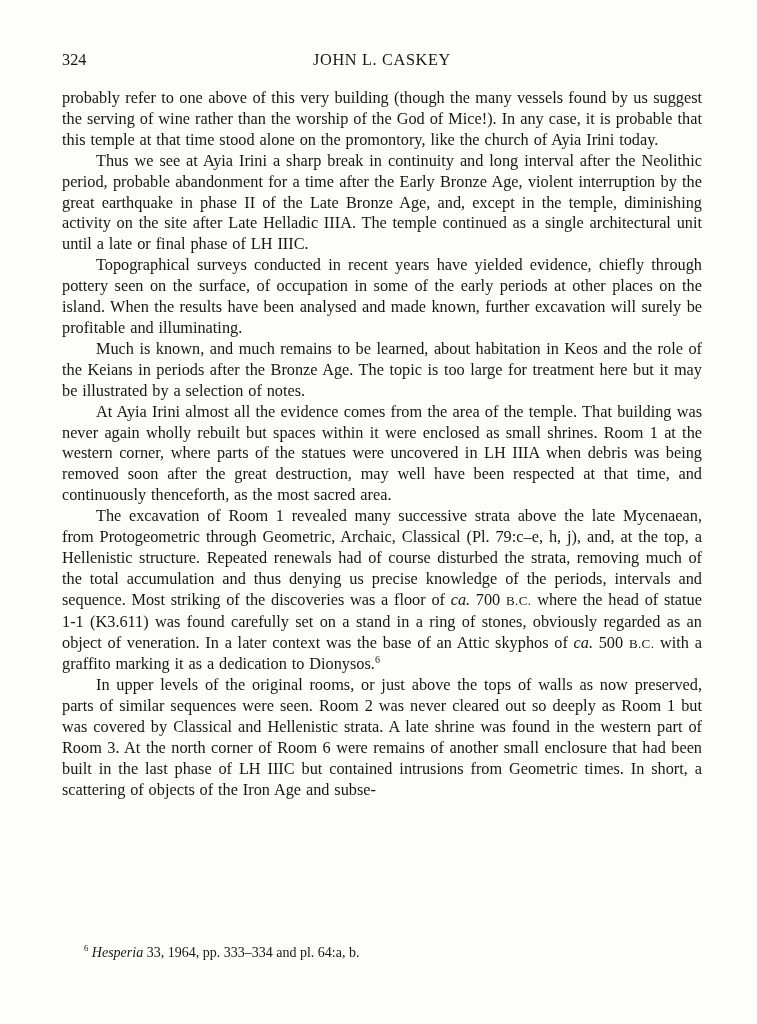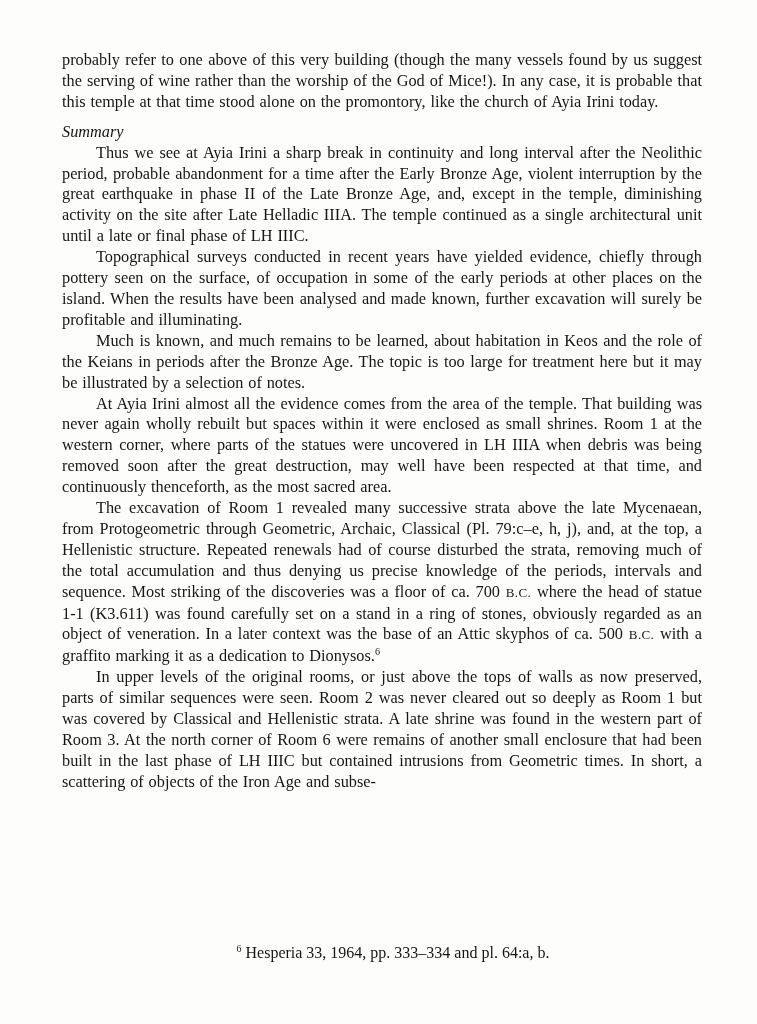--- a/index.html
+++ b/index.html
@@ -66,42 +66,44 @@
     font-variant: small-caps;
     font-variant-caps: small-caps;
     letter-spacing: 0.05em;
     font-weight: normal;
   }
   .footnote {
     position: absolute;
     left: 62px;
     width: 640px;
     top: 944px;
-    font-size: 16px;
+    font-size: 14px;
     line-height: 17px;
     text-indent: 22px;
-    text-align: center;
   }
-  .seg-i { }
+  .seg-i { font-style: italic; }
   .seg-sc { font-size: 0.8em; letter-spacing: 0.03em; }
   .seg-sup { vertical-align: super; font-size: 0.62em; line-height: 0; }
 </style>
 </head>
 <body>
 
 <div class="page">
 
   <div class="text-column">
 
+    <div class="page-header">
+      <span class="page-number">324</span>
+      <span class="running-title">JOHN L. CASKEY</span>
+    </div>
 
     <div class="body-text">
 
       <p><span>probably refer to one above of this very building (though the many vessels found by us suggest the serving of wine rather than the worship of the God of Mice!). In any case, it is probable that this temple at that time stood alone on the promontory, like the church of Ayia Irini today.</span></p>
 
-      <h2 class="heading-italic">Summary</h2>
 
       <p class="indent"><span>Thus we see at Ayia Irini a sharp break in continuity and long interval after the Neolithic period, probable abandonment for a time after the Early Bronze Age, violent interruption by the great earthquake in phase II of the Late Bronze Age, and, except in the temple, diminishing activity on the site after Late Helladic IIIA. The temple continued as a single architectural unit until a late or final phase of LH IIIC.</span></p>
 
       <p class="indent"><span>Topographical surveys conducted in recent years have yielded evidence, chiefly through pottery seen on the surface, of occupation in some of the early periods at other places on the island. When the results have been analysed and made known, further excavation will surely be profitable and illuminating.</span></p>
 
 
       <p class="indent"><span>Much is known, and much remains to be learned, about habitation in Keos and the role of the Keians in periods after the Bronze Age. The topic is too large for treatment here but it may be illustrated by a selection of notes.</span></p>
 
       <p class="indent"><span>At Ayia Irini almost all the evidence comes from the area of the temple. That building was never again wholly rebuilt but spaces within it were enclosed as small shrines. Room 1 at the western corner, where parts of the statues were uncovered in LH IIIA when debris was being removed soon after the great destruction, may well have been respected at that time, and continuously thenceforth, as the most sacred area.</span></p>
 

